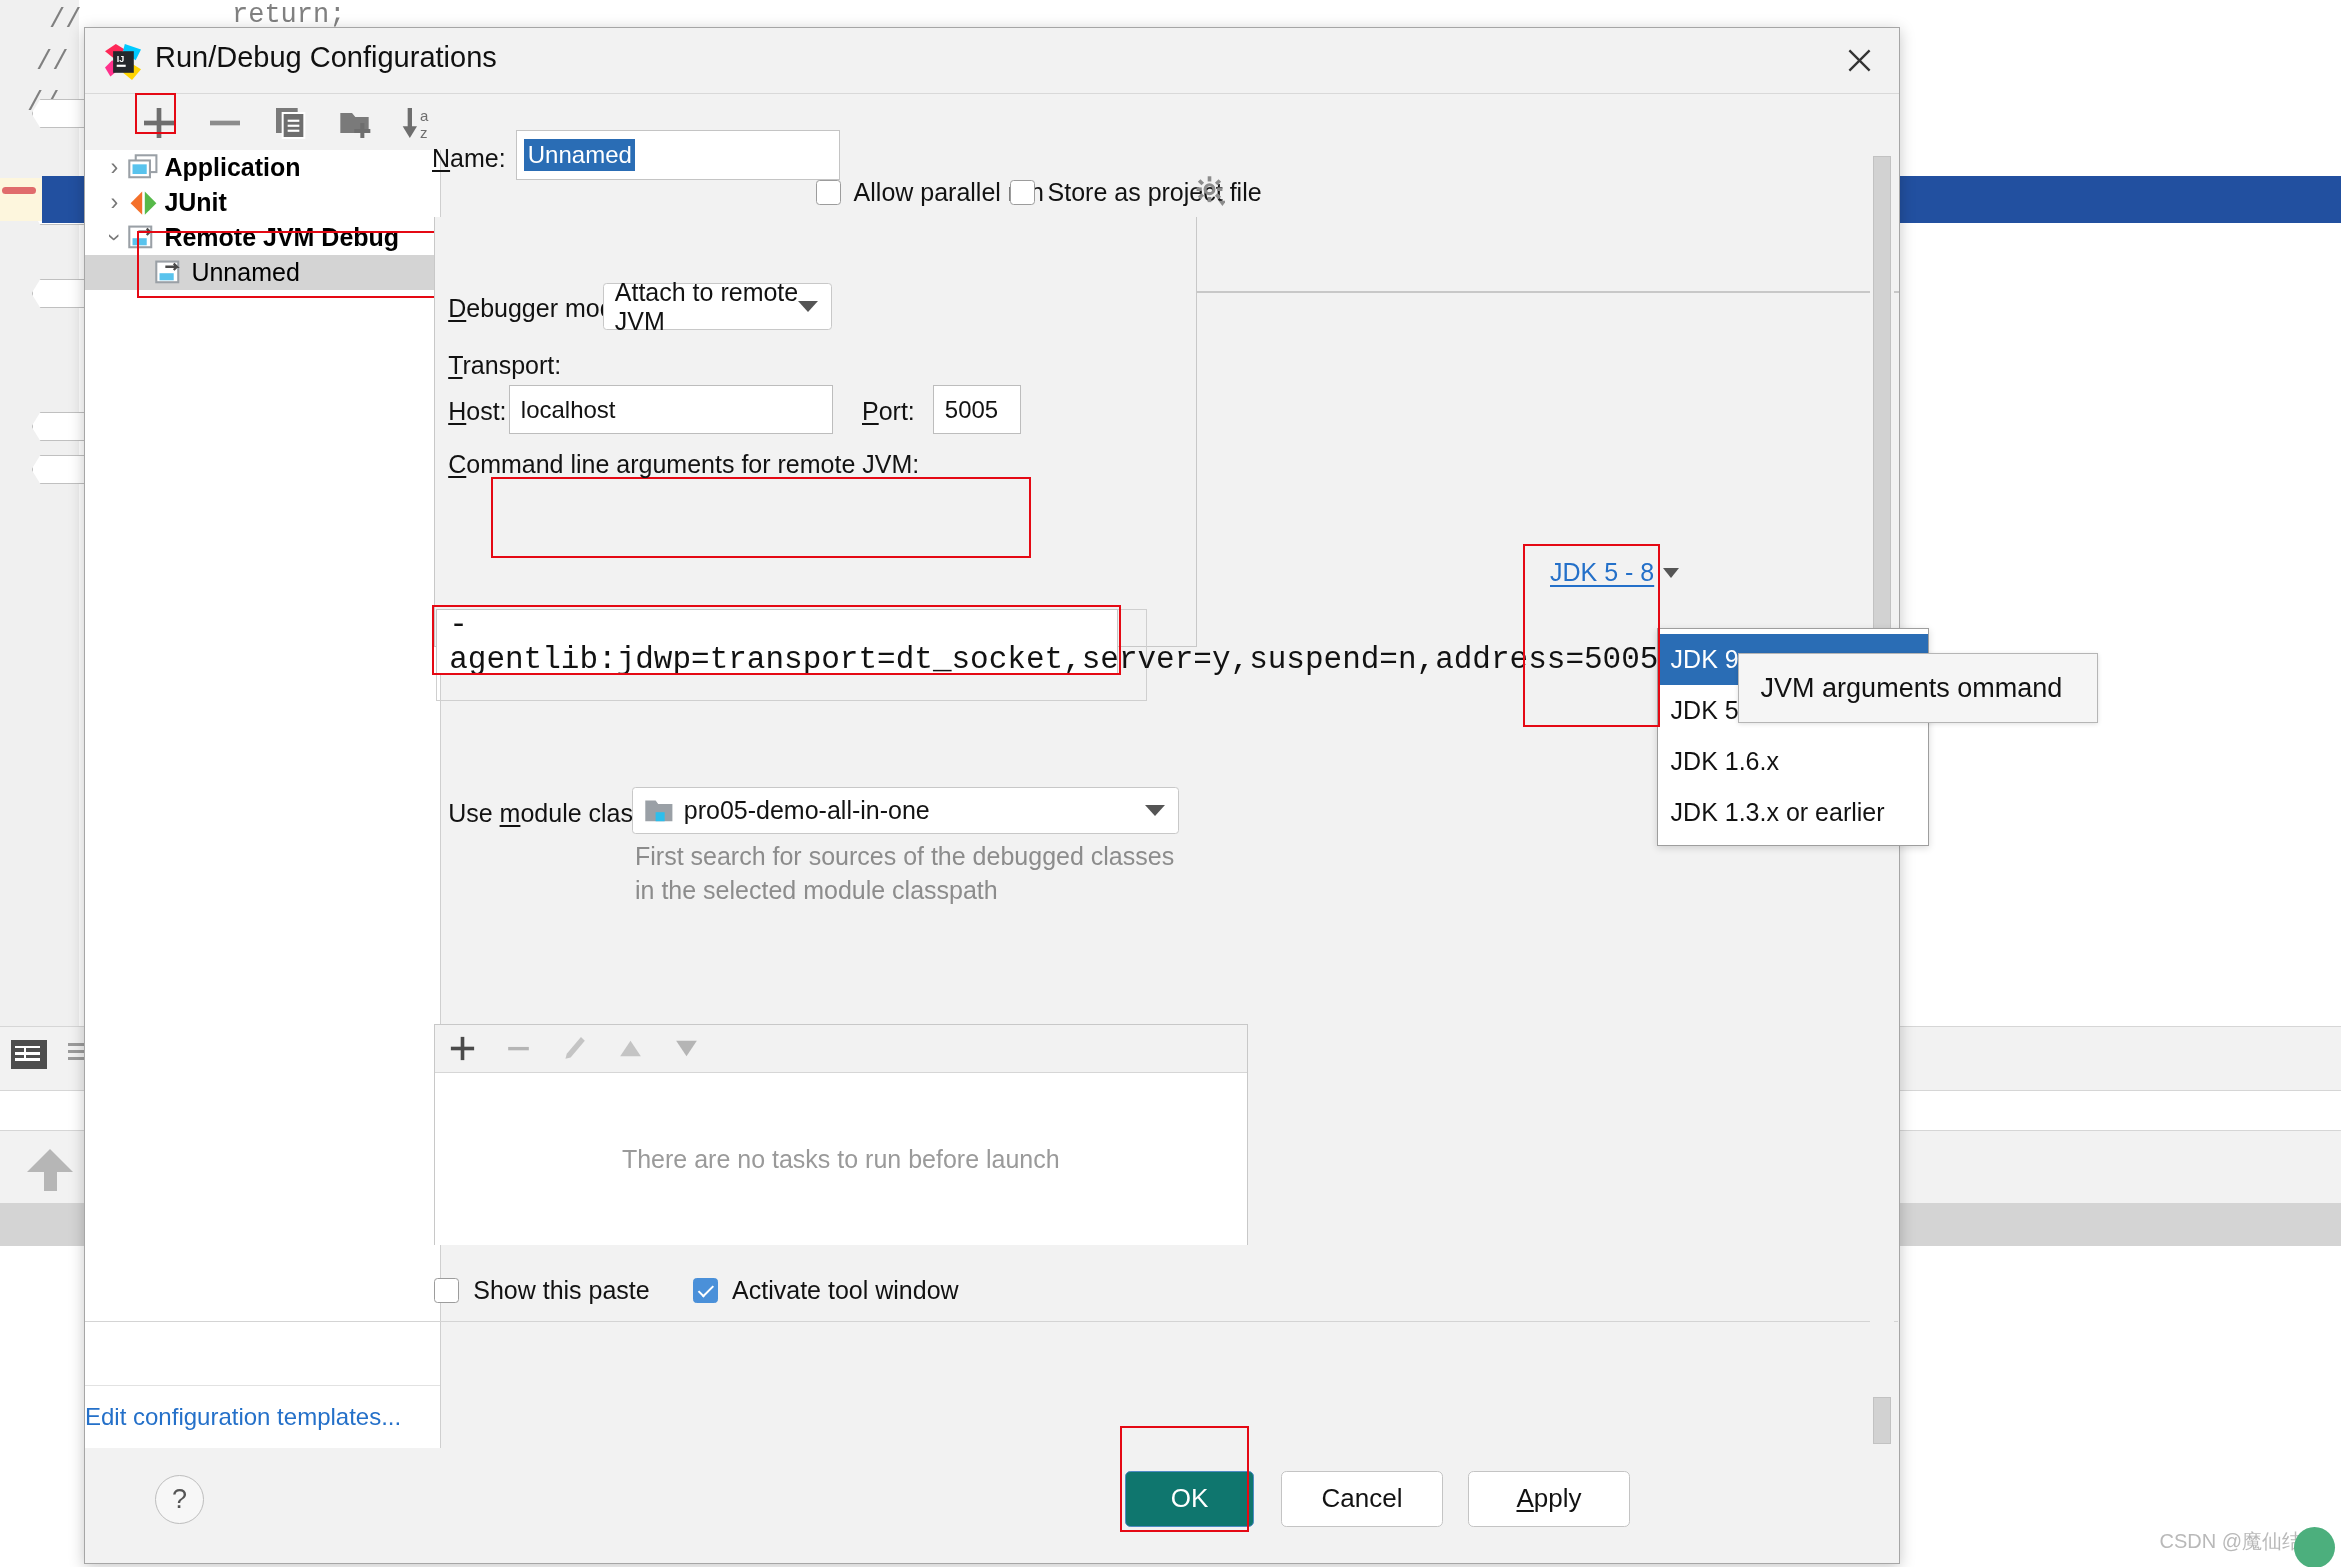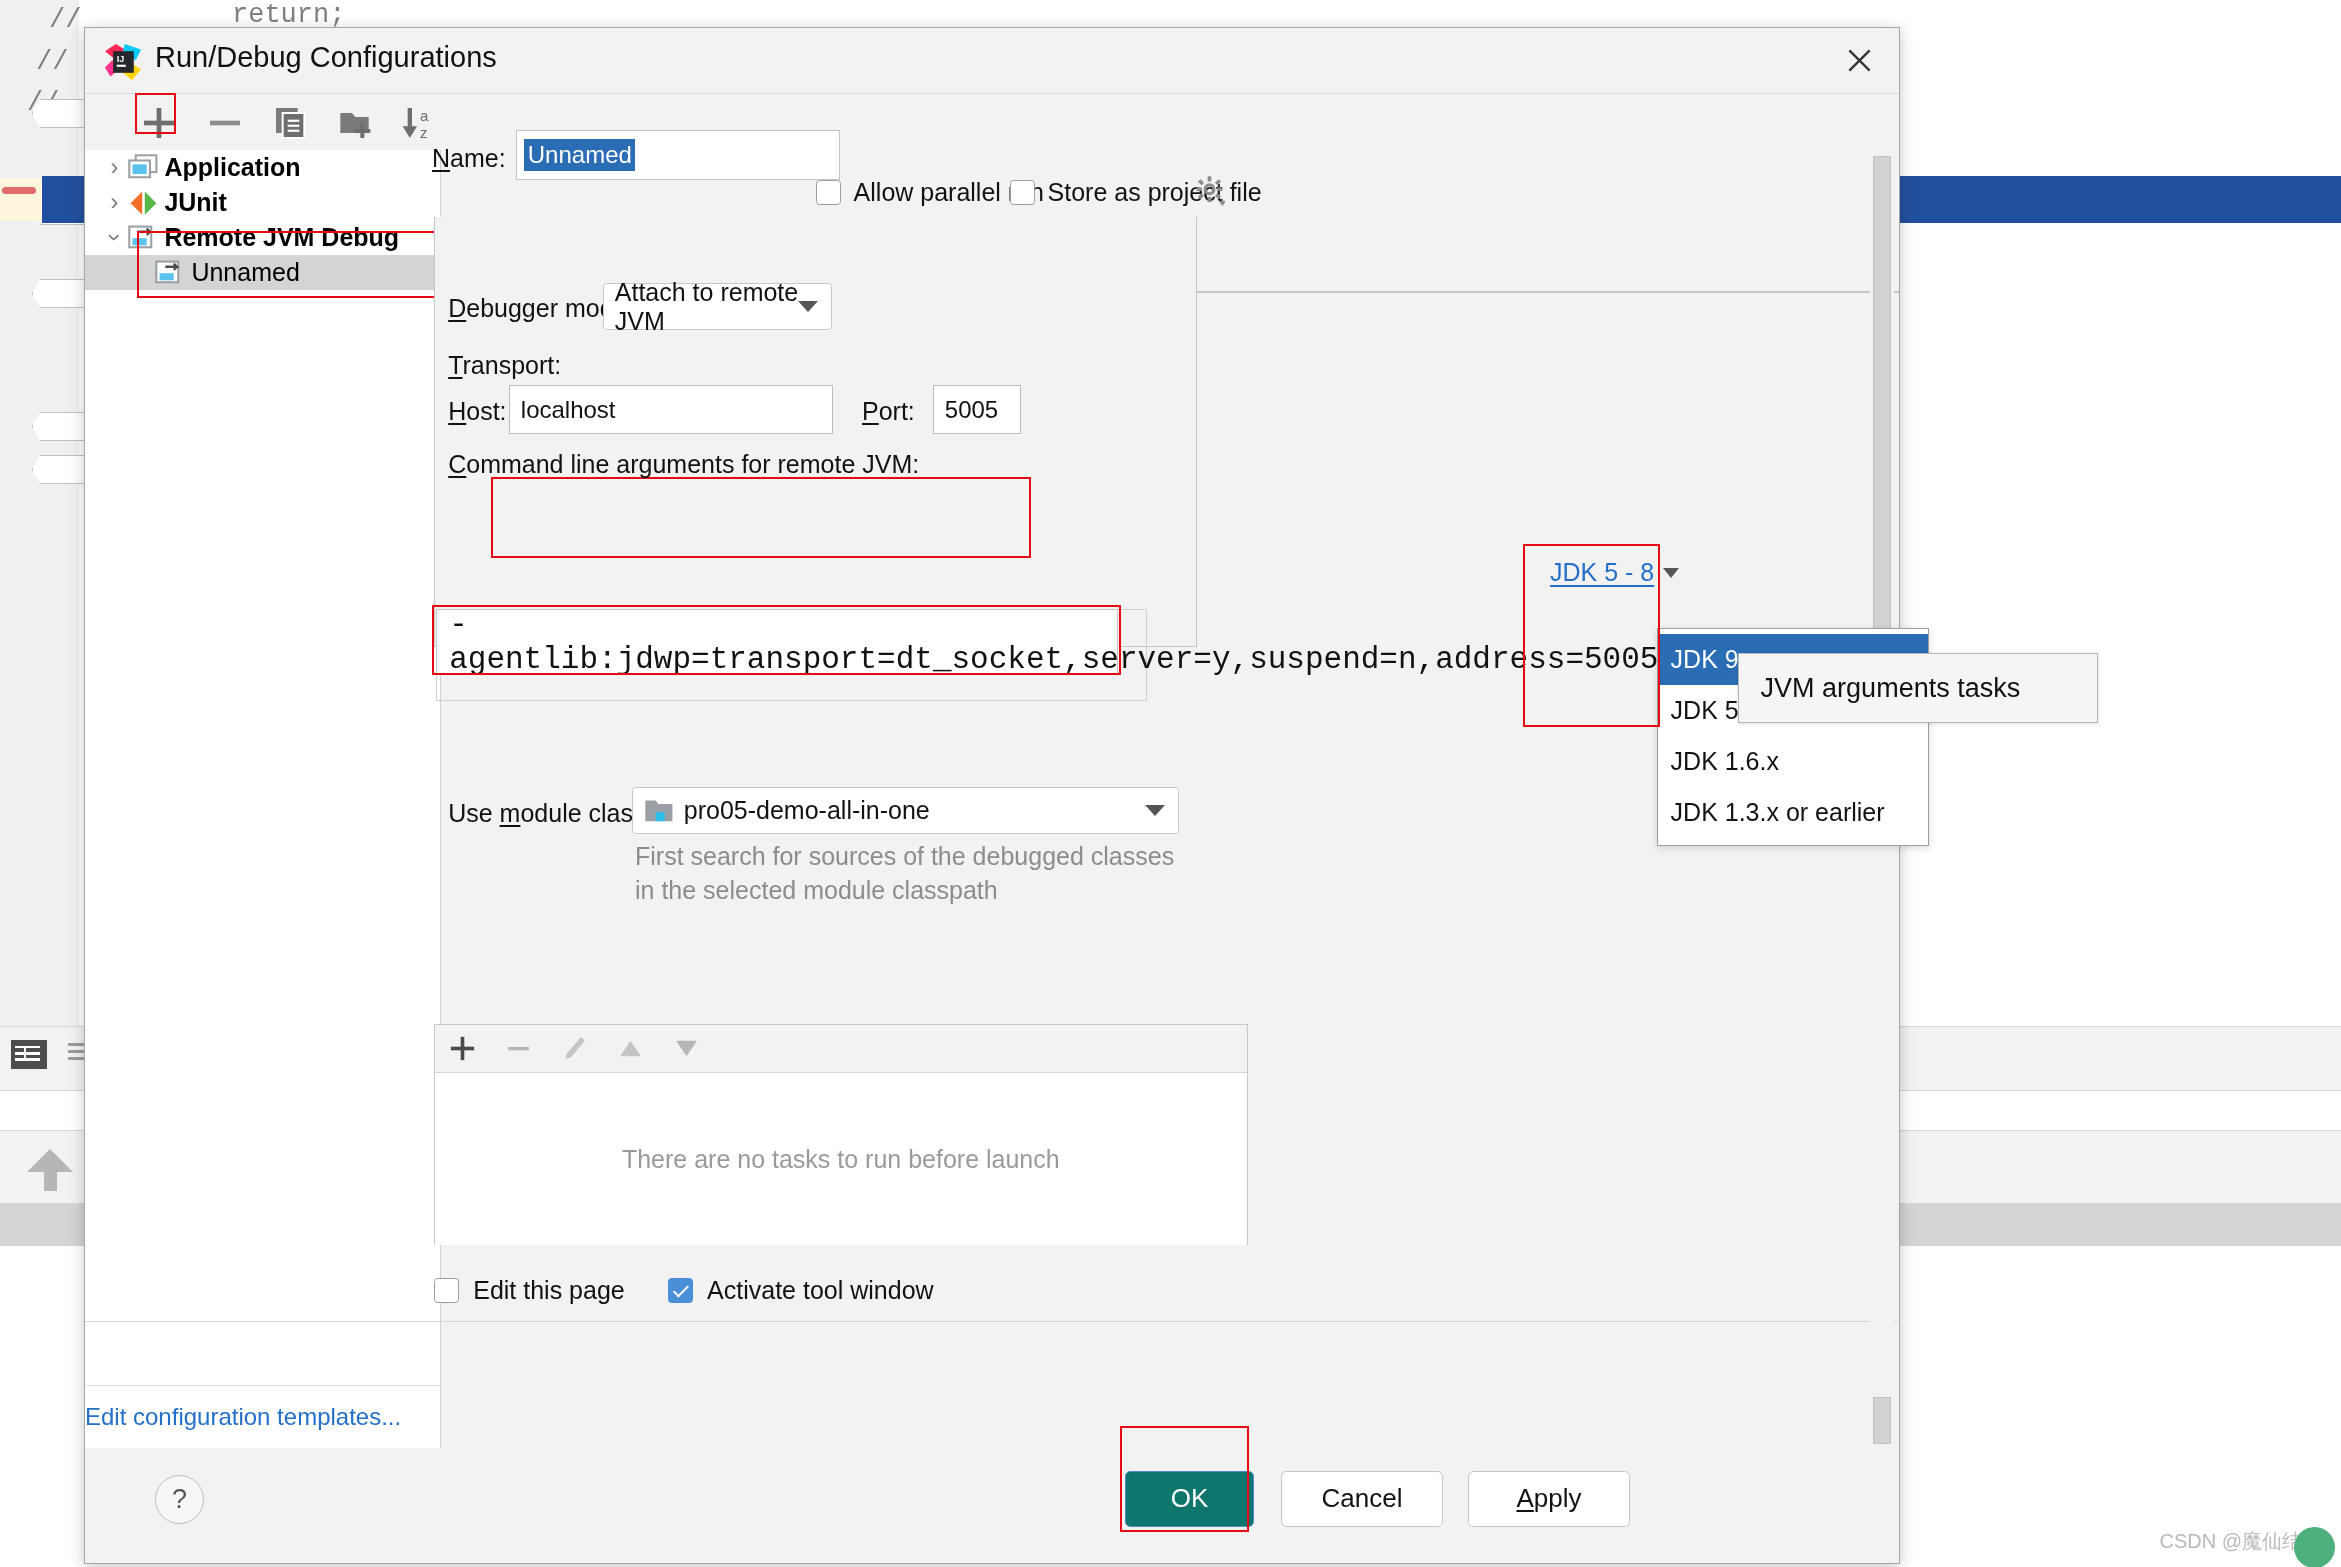--- a/index.html
+++ b/index.html
@@ -404,21 +404,21 @@
           </svg>
       </div>
       <div id="bl-list">
         <span id="bl-empty">There are no tasks to run before launch</span>
       </div>
     </div>
 
     <div id="bottom-checks">
       <div style="display:flex;align-items:center;gap:14.4px;">
         <div class="cbox"></div>
-        <div class="lbl">Edit this page</div>
+        <div class="lbl">Show this paste</div>
       </div>
       <div style="display:flex;align-items:center;gap:14.4px;margin-left:27px;">
         <div class="cbox on"></div>
         <div class="lbl">Activate tool window</div>
       </div>
     </div>
     <div id="divider-bottom"></div>
   </div>
 
   <div id="dlg-scroll-track"></div>
@@ -435,17 +435,17 @@
 </div>
 
 <div id="jdk-popup">
   <div id="jdk-popup-topline"></div>
   <div class="jdk-item sel" style="margin-top:5.4px;">JDK 9 o</div>
   <div class="jdk-item">JDK 5 - 8</div>
   <div class="jdk-item">JDK 1.6.x</div>
   <div class="jdk-item">JDK 1.3.x or earlier</div>
 </div>
 
-<div id="tooltip">JVM arguments tasks</div>
+<div id="tooltip">JVM arguments ommand</div>
 
 <div id="watermark">CSDN @魔仙结合</div>
 <div id="green-dot"></div>
 
 
 </body></html>

